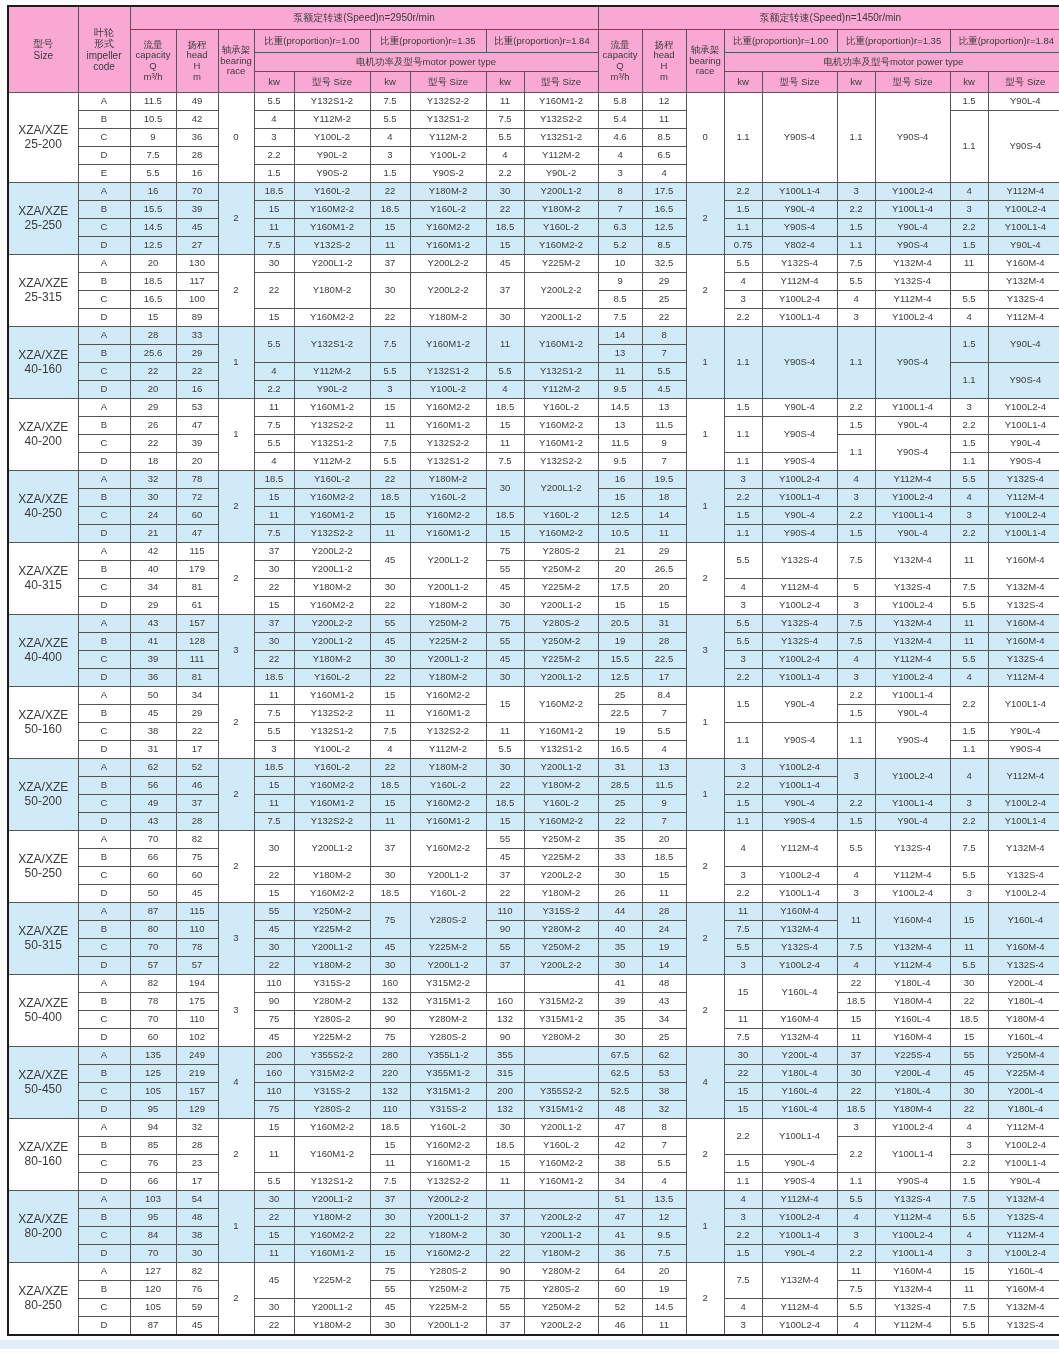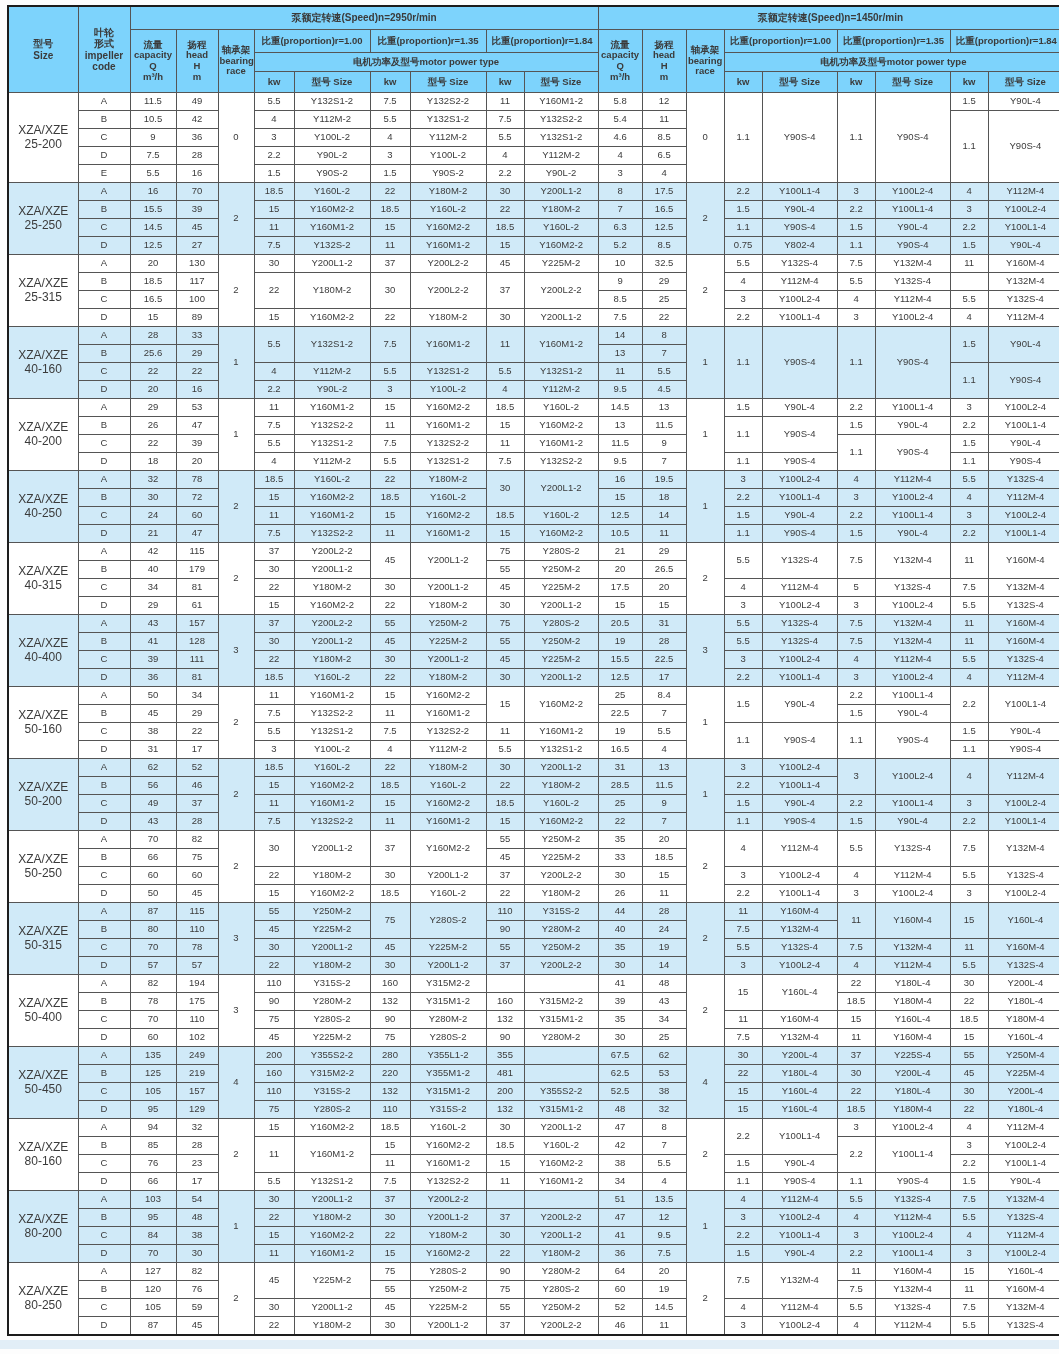--- a/index.html
+++ b/index.html
@@ -2,21 +2,21 @@
 <html><head>
 <meta charset="utf-8">
 <title>XZA/XZE Pump Specification Table</title>
 <style>
   html,body{margin:0;padding:0;background:#ffffff;}
   .page{width:1059px;height:1354px;box-sizing:border-box;padding:5px 7px 0 7px;background:#fdfdfd;
         font-family:"Liberation Sans","DejaVu Sans",sans-serif;color:#3b3b3b;}
   table{border-collapse:collapse;table-layout:fixed;width:1045px;border:2px solid #1c1c1c;}
   th,td{border:1px solid #555;text-align:center;vertical-align:middle;padding:0 1px;
         font-size:9.5px;line-height:1.12;overflow:hidden;font-weight:normal;}
-  thead th{background:#7dd3fc;white-space:pre-line;font-weight:bold;}
+  thead th{background:#f9a8d4;white-space:pre-line;}
   thead tr.h1 th{height:22px;font-size:10px;}
   thead tr.h2 th{height:22px;}
   thead tr.h3 th{height:18px;}
   thead tr.h4 th{height:20px;}
   tbody td{height:17px;background:#ffffff;}
   tbody tr.shaded td{background:#d0eaf8;}
   td.size-cell{white-space:pre-line;font-size:12px;}
   .bottom-strip{width:1059px;height:9px;margin:4px -7px 0 -7px;background:#e2eef7;}
 </style>
 </head>
@@ -1094,21 +1094,21 @@
           <td>Y250M-4</td>
         </tr>
         <tr class="shaded">
           <td>B</td>
           <td>125</td>
           <td>219</td>
           <td>160</td>
           <td>Y315M2-2</td>
           <td>220</td>
           <td>Y355M1-2</td>
-          <td>481</td>
+          <td>315</td>
           <td></td>
           <td>62.5</td>
           <td>53</td>
           <td>22</td>
           <td>Y180L-4</td>
           <td>30</td>
           <td>Y200L-4</td>
           <td>45</td>
           <td>Y225M-4</td>
         </tr>

